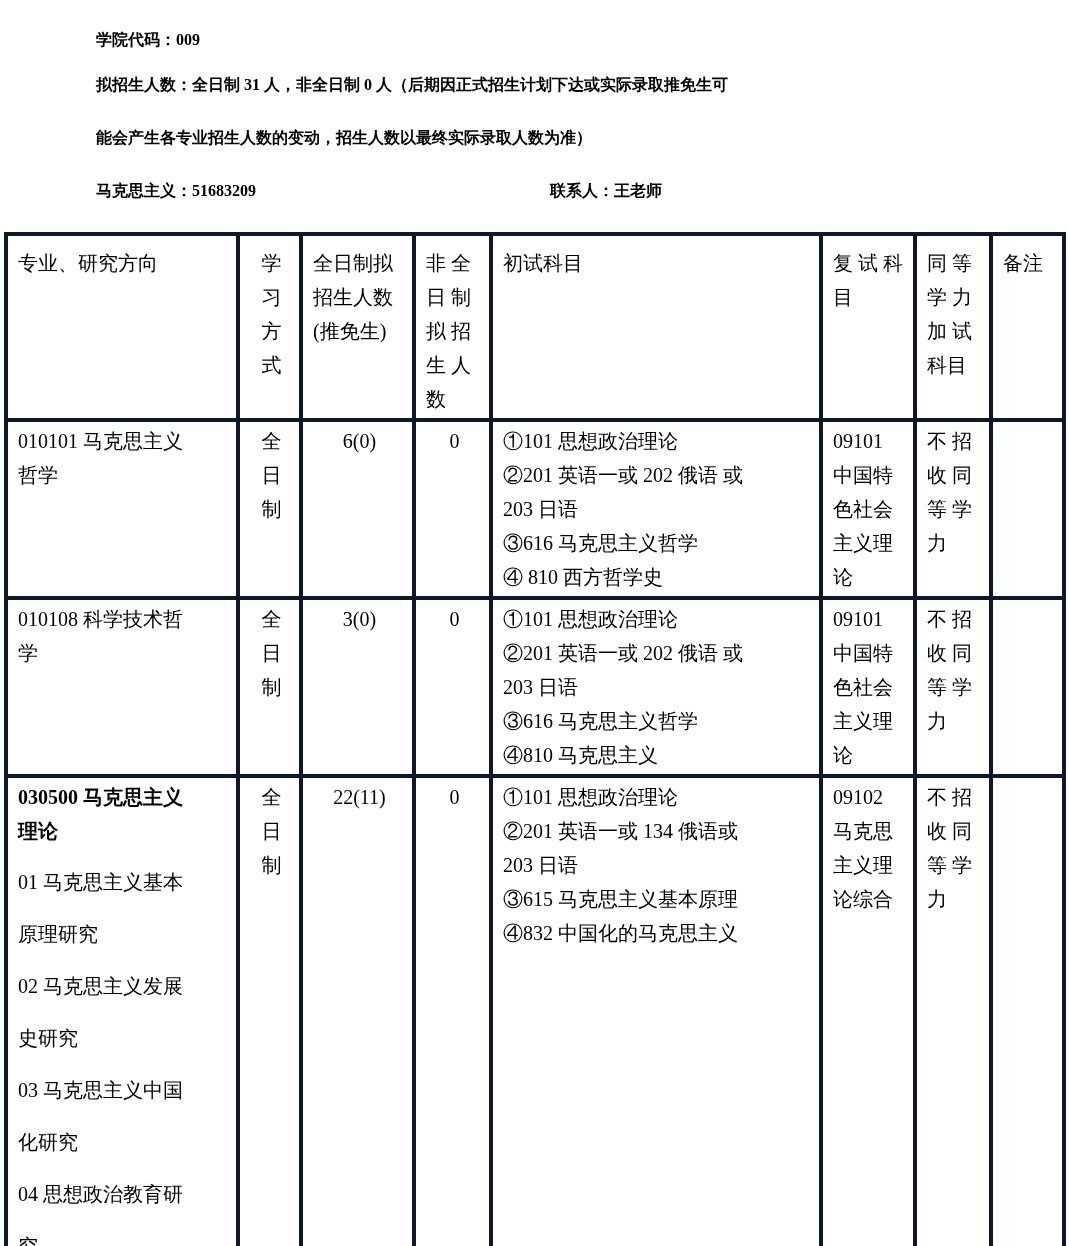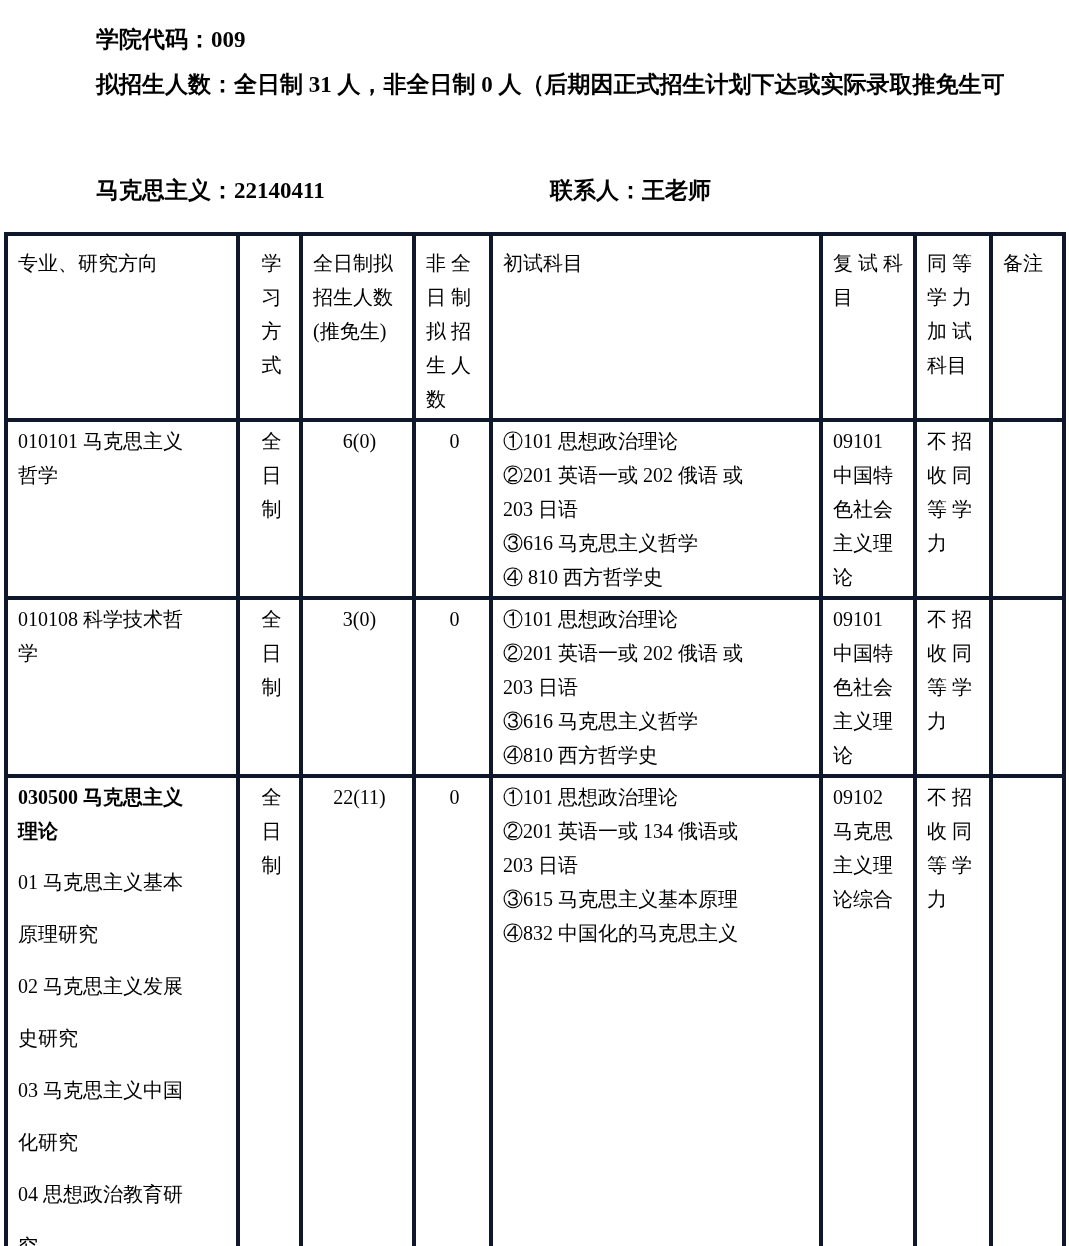--- a/index.html
+++ b/index.html
@@ -9,21 +9,21 @@
     font-family: "Liberation Serif", "DejaVu Serif", serif;
     color: #000;
     overflow: hidden;
     position: relative;
   }
   
   .info {
     position: relative;
     height: 232px;
     font-weight: bold;
-    font-size: 23px;
+    font-size: 16px;
     line-height: 28px;
     white-space: nowrap;
   }
   .info .pos { position: absolute; }
   
   table.adm {
     border-collapse: collapse;
     table-layout: fixed;
     margin-left: 4px;
     width: 1058px;
@@ -43,21 +43,22 @@
   .dirs { margin-top: 8px; }
   .dirs div { line-height: 52px; }
   .num { padding-top: 2px; margin-top: 33px; }
 </style>
 </head>
 <body>
 
 <div class="info">
   <span class="pos" style="left:96px; top:26px;"><span>学院代码：</span><span>009</span></span>
   <span class="pos" style="left:96px; top:71px;">拟招生人数：全日制 31 人，非全日制 0 人（后期因正式招生计划下达或实际录取推免生可</span>
-  <span class="pos" style="left:96px; top:177px;"><span>马克思主义：</span><span>22140411</span></span>
+  <span class="pos" style="left:96px; top:124px;">能会产生各专业招生人数的变动，招生人数以最终实际录取人数为准）</span>
+  <span class="pos" style="left:96px; top:177px;"><span>马克思主义：</span><span>51683209</span></span>
   <span class="pos" style="left:550px; top:177px;"><span>联系人：</span><span>王老师</span></span>
 </div>
 
 <table class="adm">
   <colgroup>
     <col style="width:232px">
       <col style="width:63px">
       <col style="width:113px">
       <col style="width:77px">
     <col style="width:330px">
@@ -155,21 +156,21 @@
           <div>日</div>
           <div>制</div>
         </td>
       <td class="c-center num">3(0)</td>
       <td class="c-center num">0</td>
       <td class="c-exam">
           <div>①101 思想政治理论</div>
           <div>②201 英语一或 202 俄语 或</div>
           <div>203 日语</div>
           <div>③616 马克思主义哲学</div>
-          <div>④810 西方哲学史</div>
+          <div>④810 马克思主义</div>
         </td>
       <td class="c-narrow">
           <div>09101</div>
           <div>中国特</div>
           <div>色社会</div>
           <div>主义理</div>
           <div>论</div>
         </td>
       <td class="c-narrow">
           <div>不 招</div>

